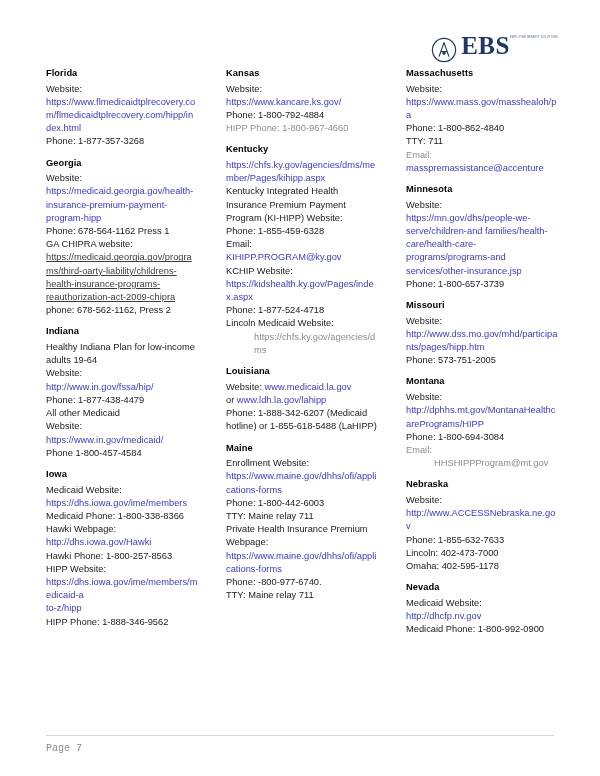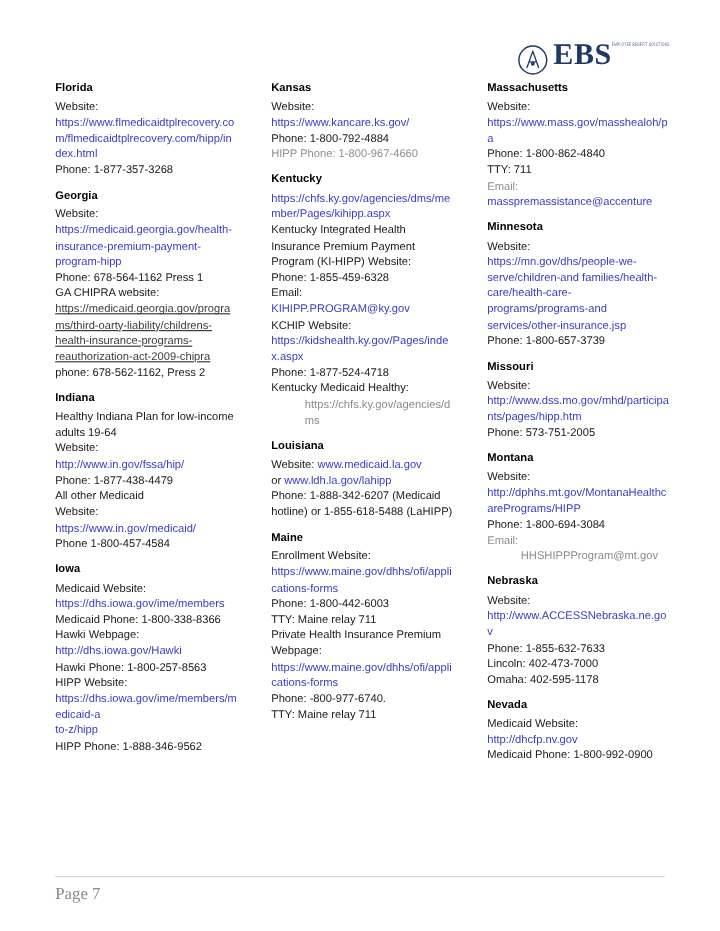--- a/index.html
+++ b/index.html
@@ -126,23 +126,23 @@
     position: absolute;
     left: 46px;
     right: 46px;
     bottom: 22px;
   }
   .footer-rule {
     border-top: 1px solid #d6d6d6;
     margin-bottom: 7px;
   }
   .footer-text {
-    font-size: 14px;
+    font-size: 10px;
     color: #8a8a8a;
-    font-family: Liberation Serif, serif;
+    font-family: Liberation Mono, monospace;
   }
 </style>
 </head>
 <body>
 
 <div class="page">
 
   <div class="logo-block">
     <svg class="logo-mark" viewBox="0 0 26 26">
       <circle cx="13" cy="13" r="11.6" fill="none" stroke="#1f3864" stroke-width="1.2"></circle>
@@ -209,21 +209,21 @@
         <div class="state-block">
           <div class="state-name">Kentucky</div>
           <div class="line link">https://chfs.ky.gov/agencies/dms/member/Pages/kihipp.aspx</div>
           <div class="line">Kentucky Integrated Health Insurance Premium Payment Program (KI-HIPP) Website:</div>
           <div class="line">Phone: 1-855-459-6328</div>
           <div class="line">Email:</div>
           <div class="line link">KIHIPP.PROGRAM@ky.gov</div>
           <div class="line">KCHIP Website:</div>
           <div class="line link">https://kidshealth.ky.gov/Pages/index.aspx</div>
           <div class="line">Phone: 1-877-524-4718</div>
-          <div class="line">Kentucky Medicaid Healthy:</div>
+          <div class="line">Lincoln Medicaid Website:</div>
           <div class="line link-gray">https://chfs.ky.gov/agencies/dms</div>
         </div>
         <div class="state-block">
           <div class="state-name">Louisiana</div>
           <div class="line"><span>Website: </span><span class="inline-link">www.medicaid.la.gov</span></div>
           <div class="line"><span>or </span><span class="inline-link">www.ldh.la.gov/lahipp</span></div>
           <div class="line">Phone: 1-888-342-6207 (Medicaid hotline) or 1-855-618-5488 (LaHIPP)</div>
         </div>
         <div class="state-block">
           <div class="state-name">Maine</div>

